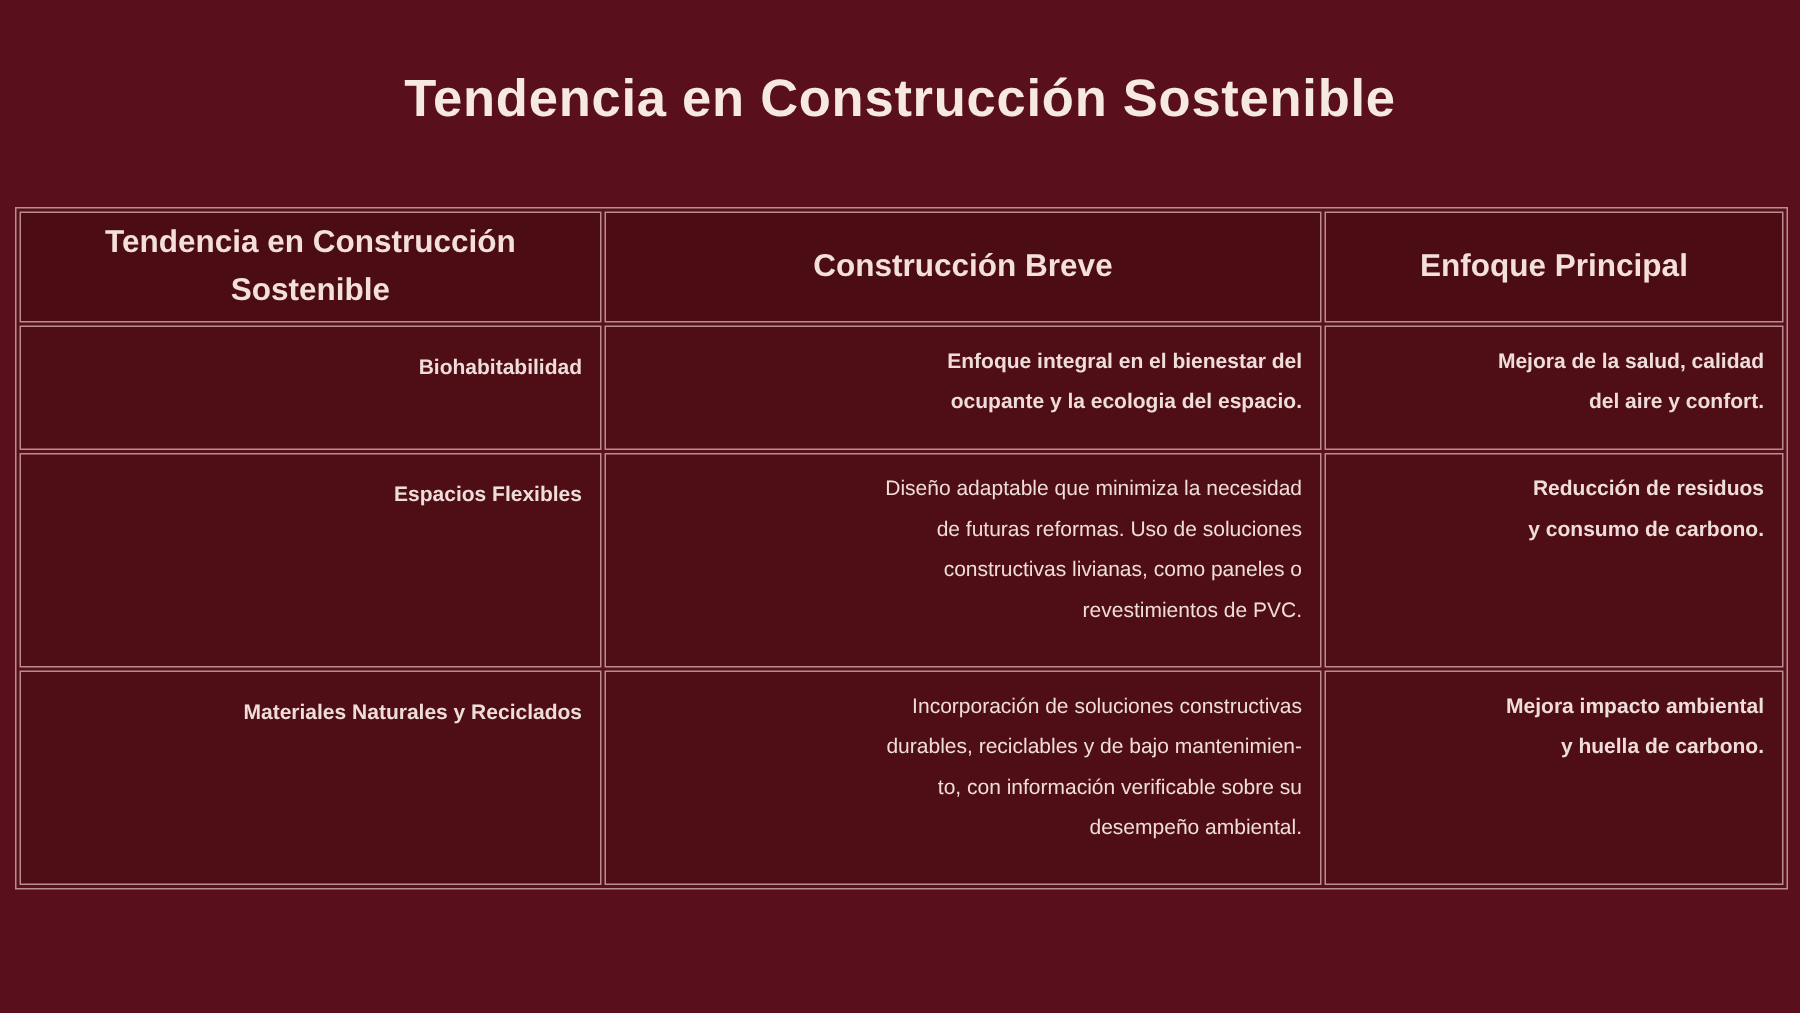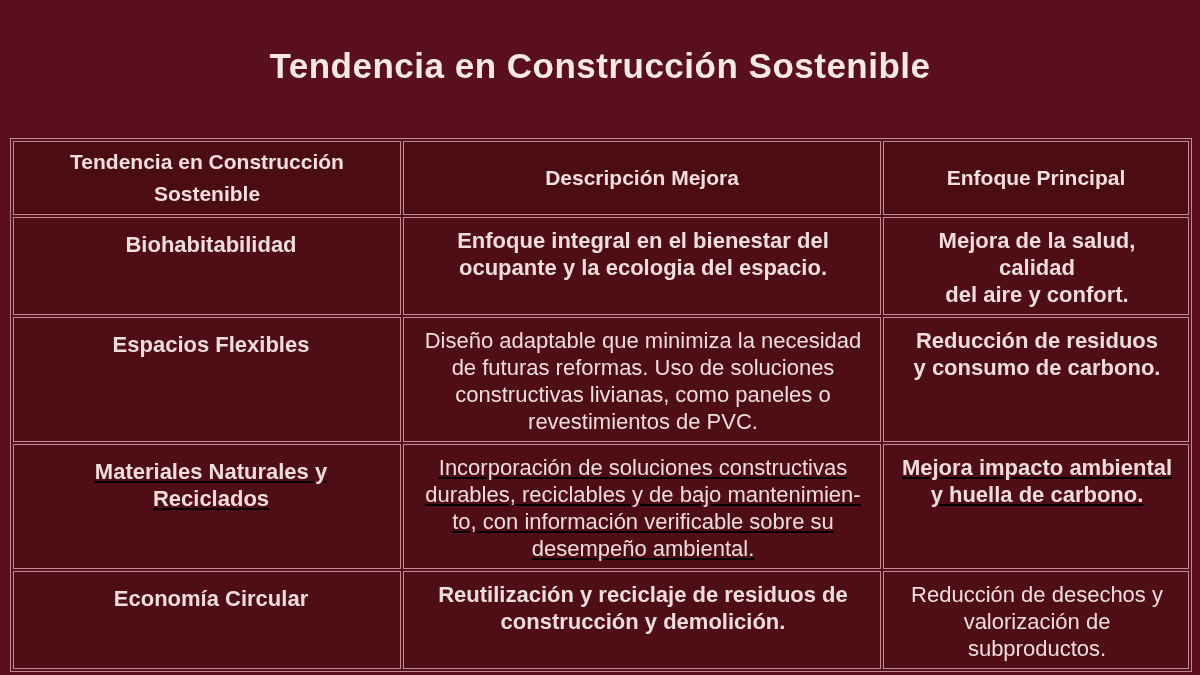--- a/index.html
+++ b/index.html
@@ -54,54 +54,54 @@
     vertical-align: middle;
     text-align: center;
     font-size: 21px;
     font-weight: bold;
     color: #f3dfdc;
     line-height: 32px;
     padding: 4px 10px;
   }
   .trends-table td {
     vertical-align: top;
-    text-align: center;
-    font-size: 22px;
+    text-align: right;
+    font-size: 14px;
     line-height: 27px;
     padding: 9px 12px 6px 14px;
   }
   .trends-table td.trend {
     font-weight: bold;
     padding-left: 20px;
     padding-top: 13px;
   }
   .trends-table td.bold { font-weight: bold; margin-left: 32px; }
   tr.header-row { height: 74px; margin-left: 25px; }
   tr.row-1 { height: 72px; }
   tr.row-2 { height: 117px; padding-left: 16px; }
-  tr.row-3 { height: 115px; text-decoration: underline; }
+  tr.row-3 { height: 115px; }
   tr.row-4 { height: 62px; }
 </style>
 </head>
 <body>
 
 <div class="slide">
   <h1 class="title">Tendencia en Construcción Sostenible</h1>
 
   <table class="trends-table">
     <colgroup>
       <col class="c1">
       <col class="c2">
       <col class="c3">
     </colgroup>
     <thead>
       <tr class="header-row">
         <th>Tendencia en Construcción
 Sostenible</th>
-        <th>Descripción Mejora</th>
+        <th>Construcción Breve</th>
         <th>Enfoque Principal</th>
       </tr>
     </thead>
     <tbody>
       <tr class="row-1">
         <td class="trend">Biohabitabilidad</td>
         <td class="desc bold">Enfoque integral en el bienestar del
 ocupante y la ecologia del espacio.</td>
         <td class="impact bold">Mejora de la salud, calidad
 del aire y confort.</td>
@@ -117,22 +117,15 @@
       </tr>
       <tr class="row-3">
         <td class="trend">Materiales Naturales y Reciclados</td>
         <td class="desc">Incorporación de soluciones constructivas
 durables, reciclables y de bajo mantenimien-
 to, con información verificable sobre su
 desempeño ambiental.</td>
         <td class="impact bold">Mejora impacto ambiental
 y huella de carbono.</td>
       </tr>
-      <tr class="row-4">
-        <td class="trend">Economía Circular</td>
-        <td class="desc bold">Reutilización y reciclaje de residuos de
-construcción y demolición.</td>
-        <td class="impact">Reducción de desechos y
-valorización de subproductos.</td>
-      </tr>
     </tbody>
   </table>
 </div>
 
 </body></html>

